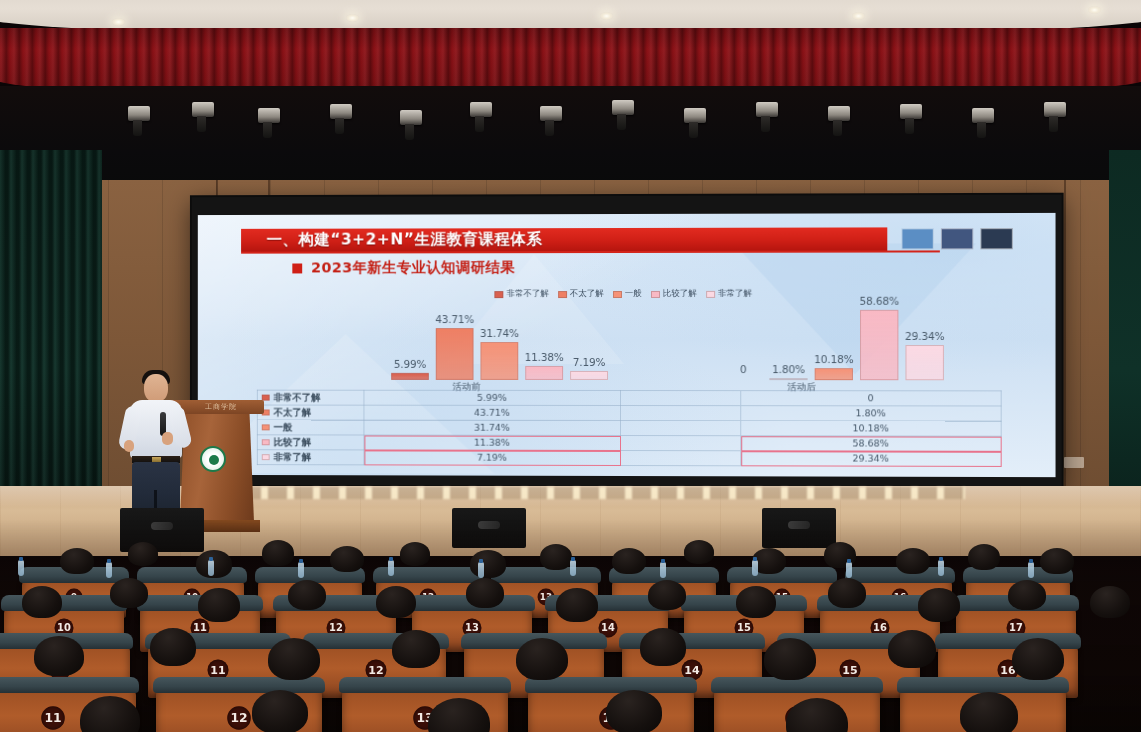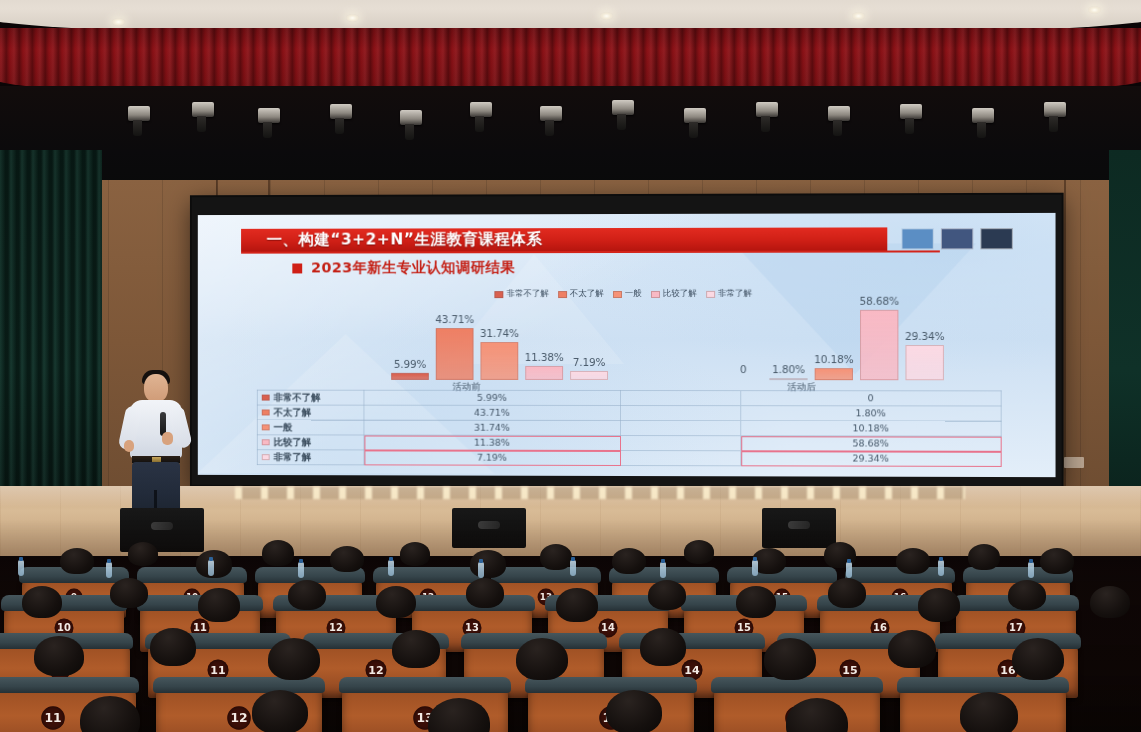--- a/index.html
+++ b/index.html
@@ -555,20 +555,27 @@
             </tr>
           </tbody>
       </table>
 
     </div>
   </div>
 
   <div class="stage-floor"></div>
   <div class="footlights"></div>
 
+  <div class="podium">
+    <div class="podium-top"></div>
+    <div class="podium-text">工商学院</div>
+    <div class="podium-body"></div>
+    <div class="podium-emblem"></div>
+    <div class="podium-base"></div>
+  </div>
 
   <div class="speaker">
     <div class="sp-hair"></div>
     <div class="sp-head"></div>
     <div class="sp-shirt"></div>
     <div class="sp-armL"></div>
     <div class="sp-armR"></div>
     <div class="sp-mic"></div>
     <div class="sp-handL"></div>
     <div class="sp-handR"></div>

